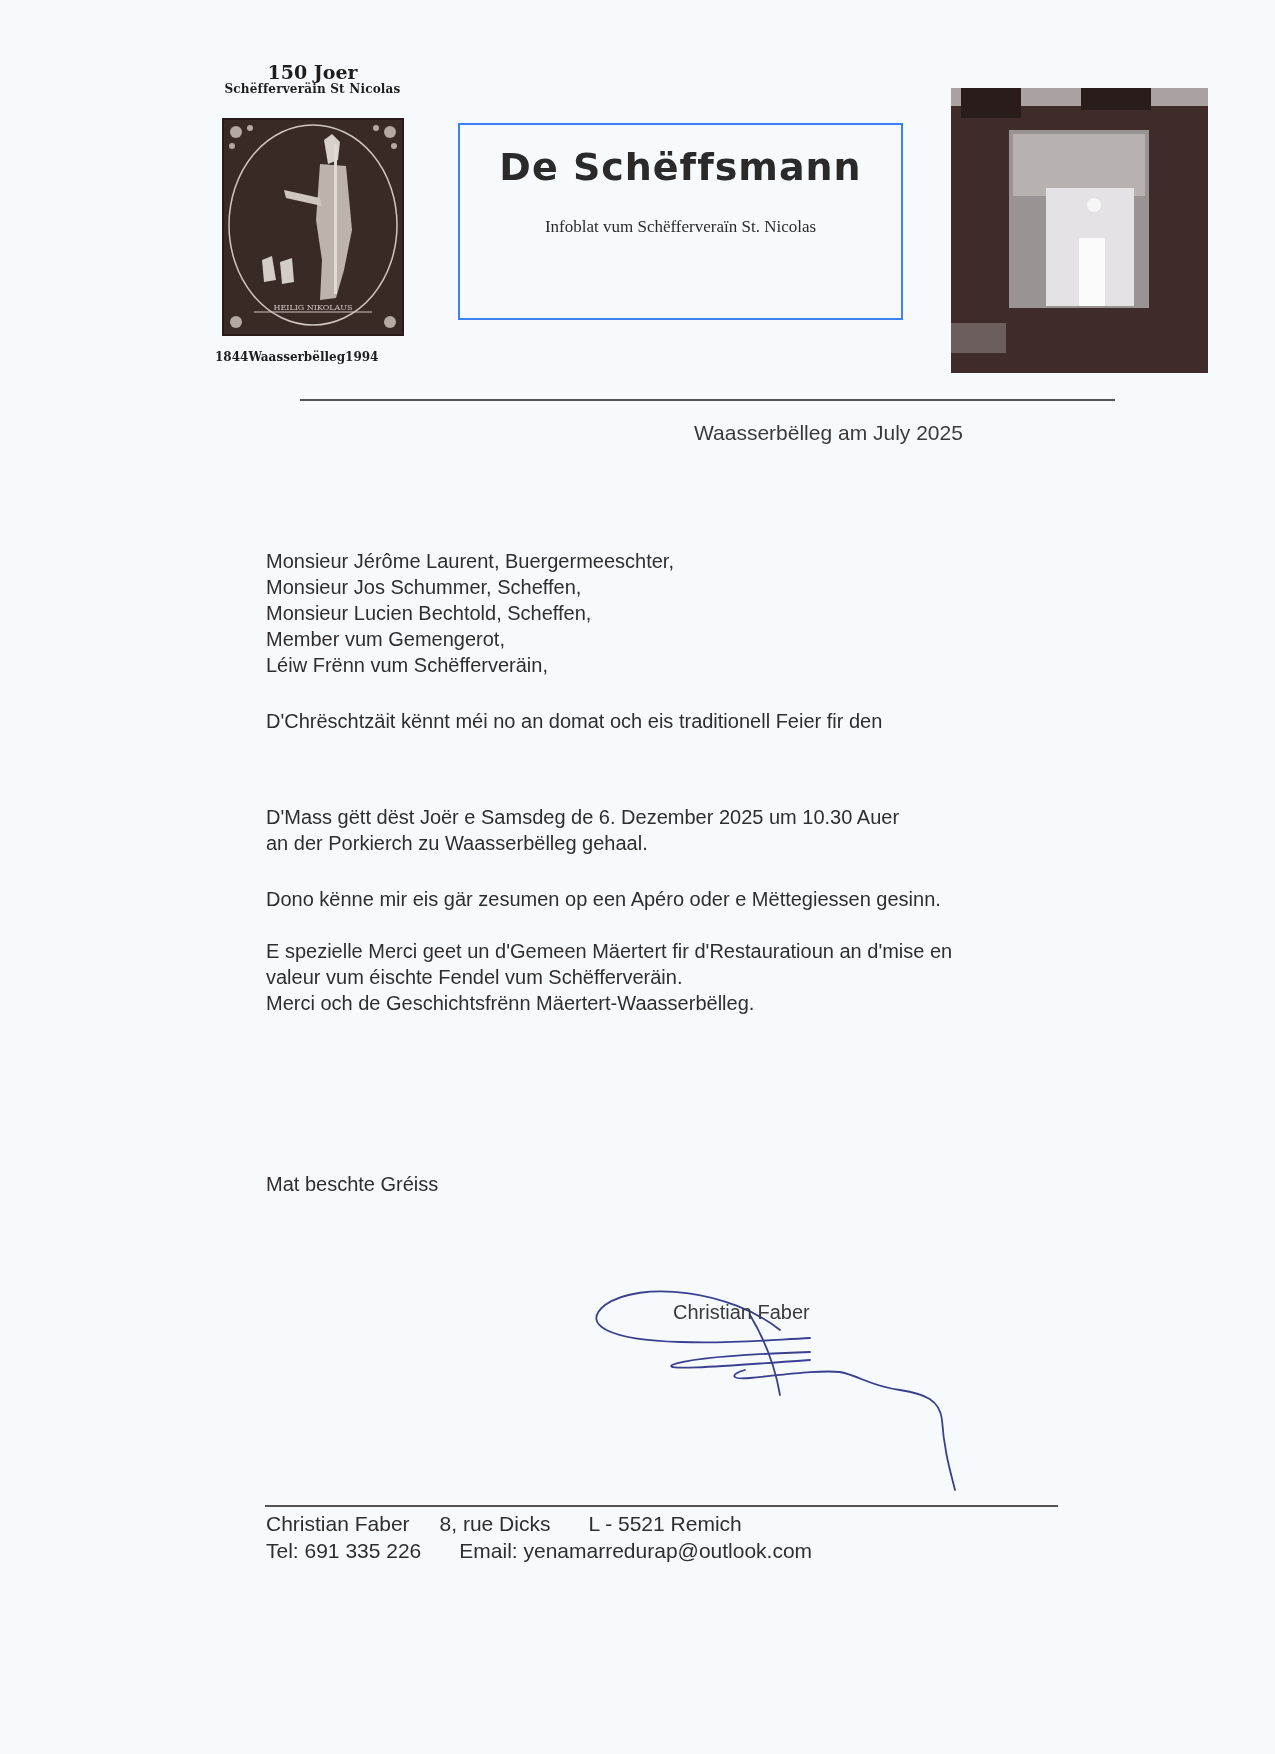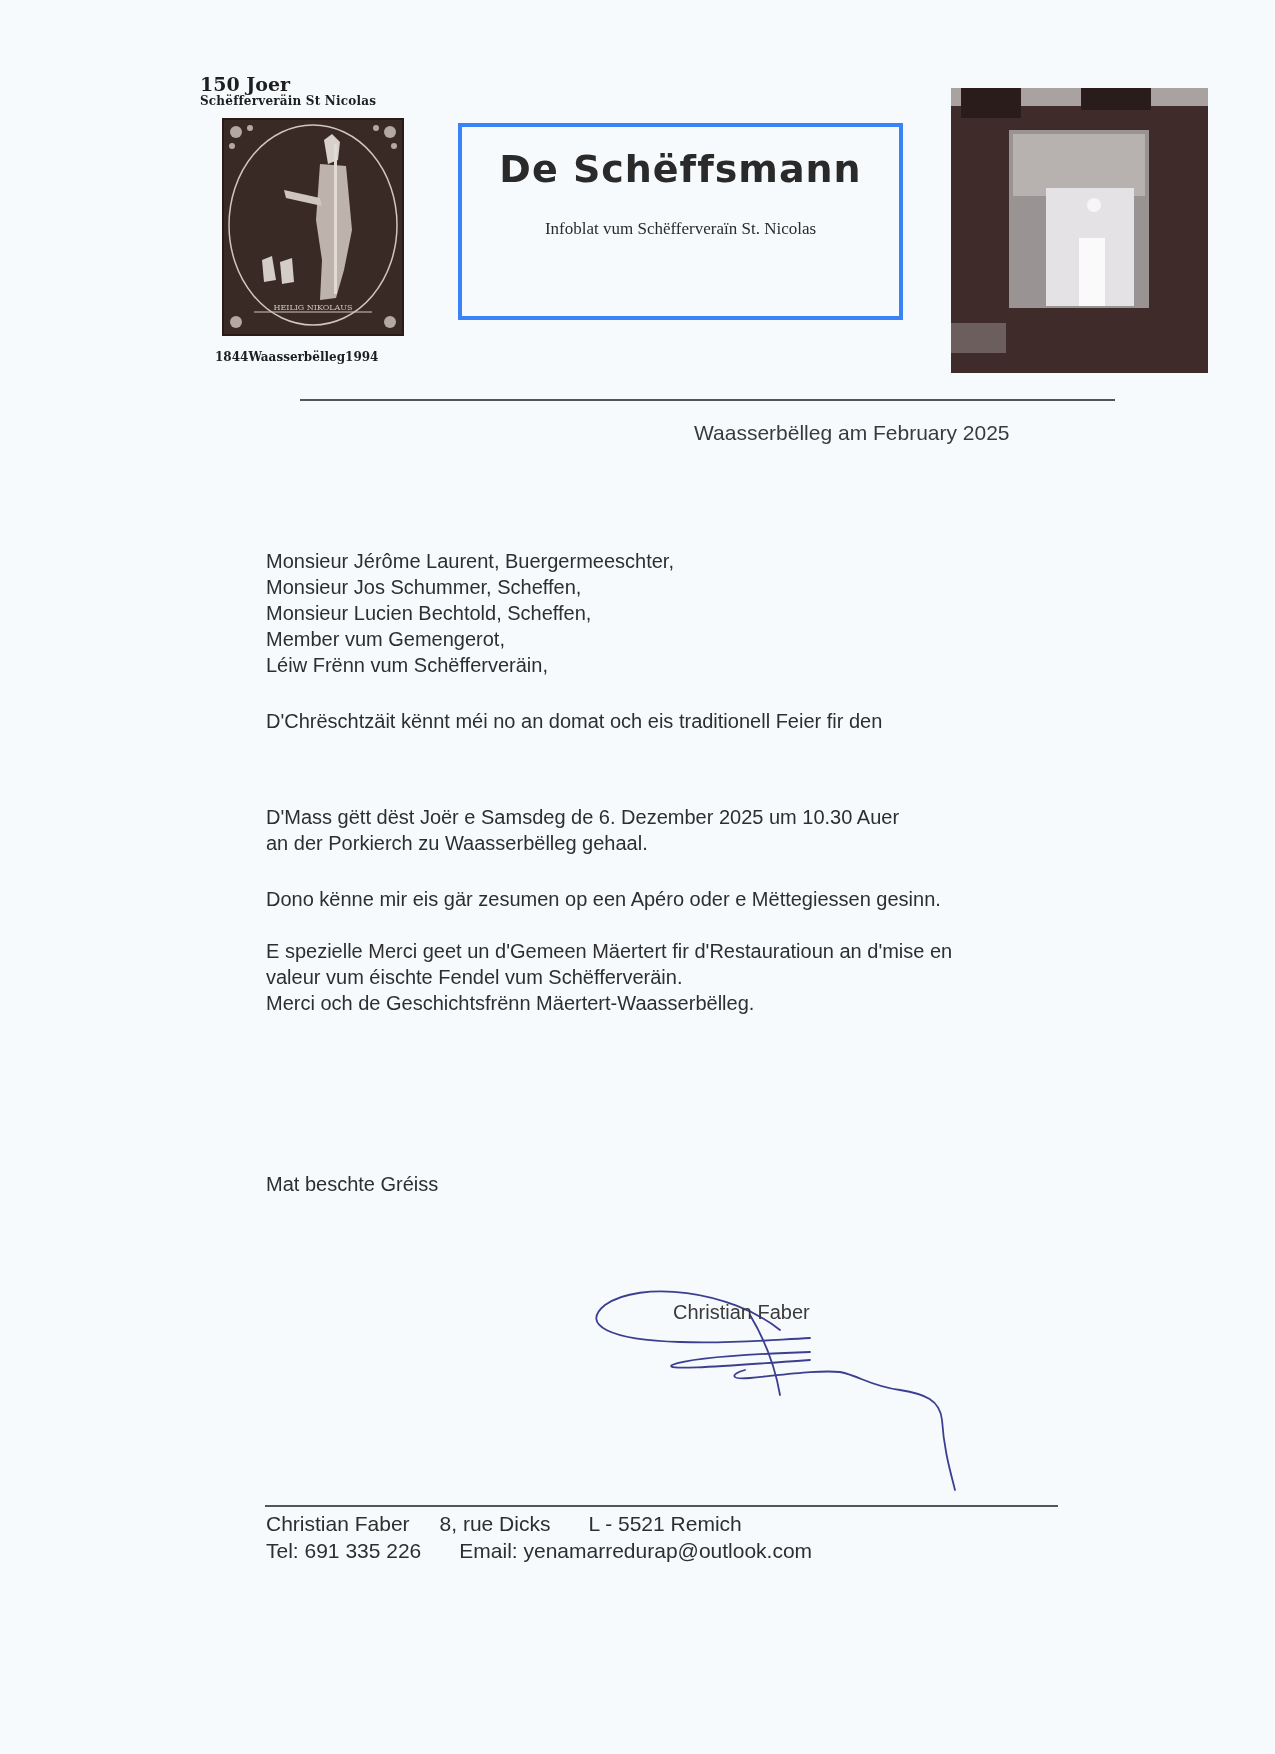--- a/index.html
+++ b/index.html
@@ -9,41 +9,41 @@
       background: #f7fafc;
       position: relative;
       overflow: hidden;
       color: #2b2b2b;
       font-family: "Liberation Sans", sans-serif;
     }
     .abs { position: absolute; }
 
     
     .logo-top {
-      left: 200px; top: 74px; width: 225px; 
+      left: 200px; top: 62px; width: 225px; text-align: center;
       font-family: "DejaVu Serif", serif; font-weight: bold; color: #1e1e1e;
     }
     .logo-top .l1 { font-size: 19px; line-height: 20px; }
     .logo-top .l2 { font-size: 12px; line-height: 15px; letter-spacing: 0.2px; }
     .logo-img {
       left: 222px; top: 118px; width: 178px; height: 214px;
       background: #c4b5fd;
       border: 2px solid #2a1b18;
       overflow: hidden;
     }
     .logo-bottom {
       left: 215px; top: 350px; width: 215px;
       font-family: "DejaVu Serif", serif; font-weight: bold; font-size: 12px; color: #1e1e1e;
       display: flex; 
     }
 
     
     .title-box {
       left: 458px; top: 123px; width: 445px; height: 197px;
-      border: 4px solid #3b82f6;
+      border: 2px solid #3b82f6;
       box-sizing: border-box;
       text-align: center;
     }
     .title-box .t {
       margin-top: 20px;
       font-family: "DejaVu Sans", sans-serif;
       font-size: 38px; font-weight: bold; color: #2a2a2a; letter-spacing: 1px;
     }
     .title-box .s {
       margin-top: 26px;
@@ -131,21 +131,21 @@
     <rect x="62" y="46" width="132" height="62" fill="#b7b1b0"></rect>
     <rect x="95" y="100" width="88" height="118" fill="#e4e2e4"></rect>
     <circle cx="143" cy="117" r="7" fill="#f6f6f6"></circle>
     <rect x="128" y="150" width="26" height="68" fill="#fafafa"></rect>
     <rect x="0" y="235" width="55" height="30" fill="#8a8080" opacity="0.6"></rect>
   </svg>
 </div>
 
 <div class="abs rule-top"></div>
 
-<div class="abs date-line">Waasserbëlleg am February 2025</div>
+<div class="abs date-line">Waasserbëlleg am July 2025</div>
 
 <div class="abs text-block" style="top:548px;">
   <div>Monsieur Jérôme Laurent, Buergermeeschter,</div>
   <div>Monsieur Jos Schummer, Scheffen,</div>
   <div>Monsieur Lucien Bechtold, Scheffen,</div>
   <div>Member vum Gemengerot,</div>
   <div>Léiw Frënn vum Schëfferveräin,</div>
 </div>
 
 <div class="abs text-block" style="top:708px;">

